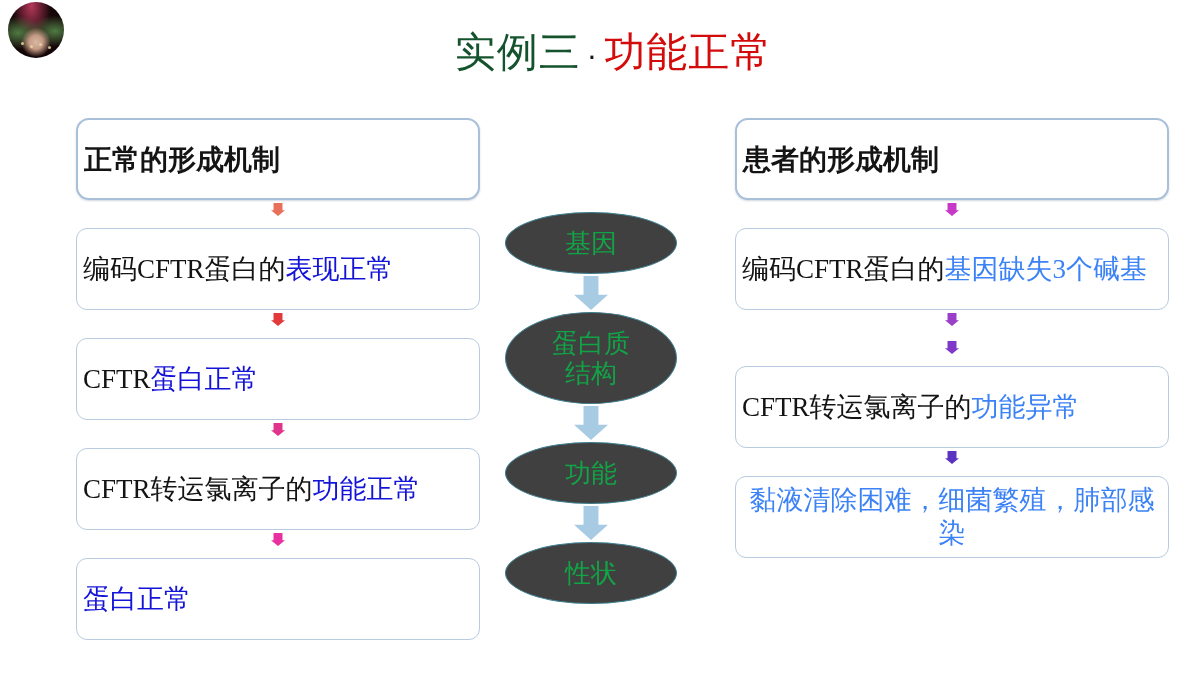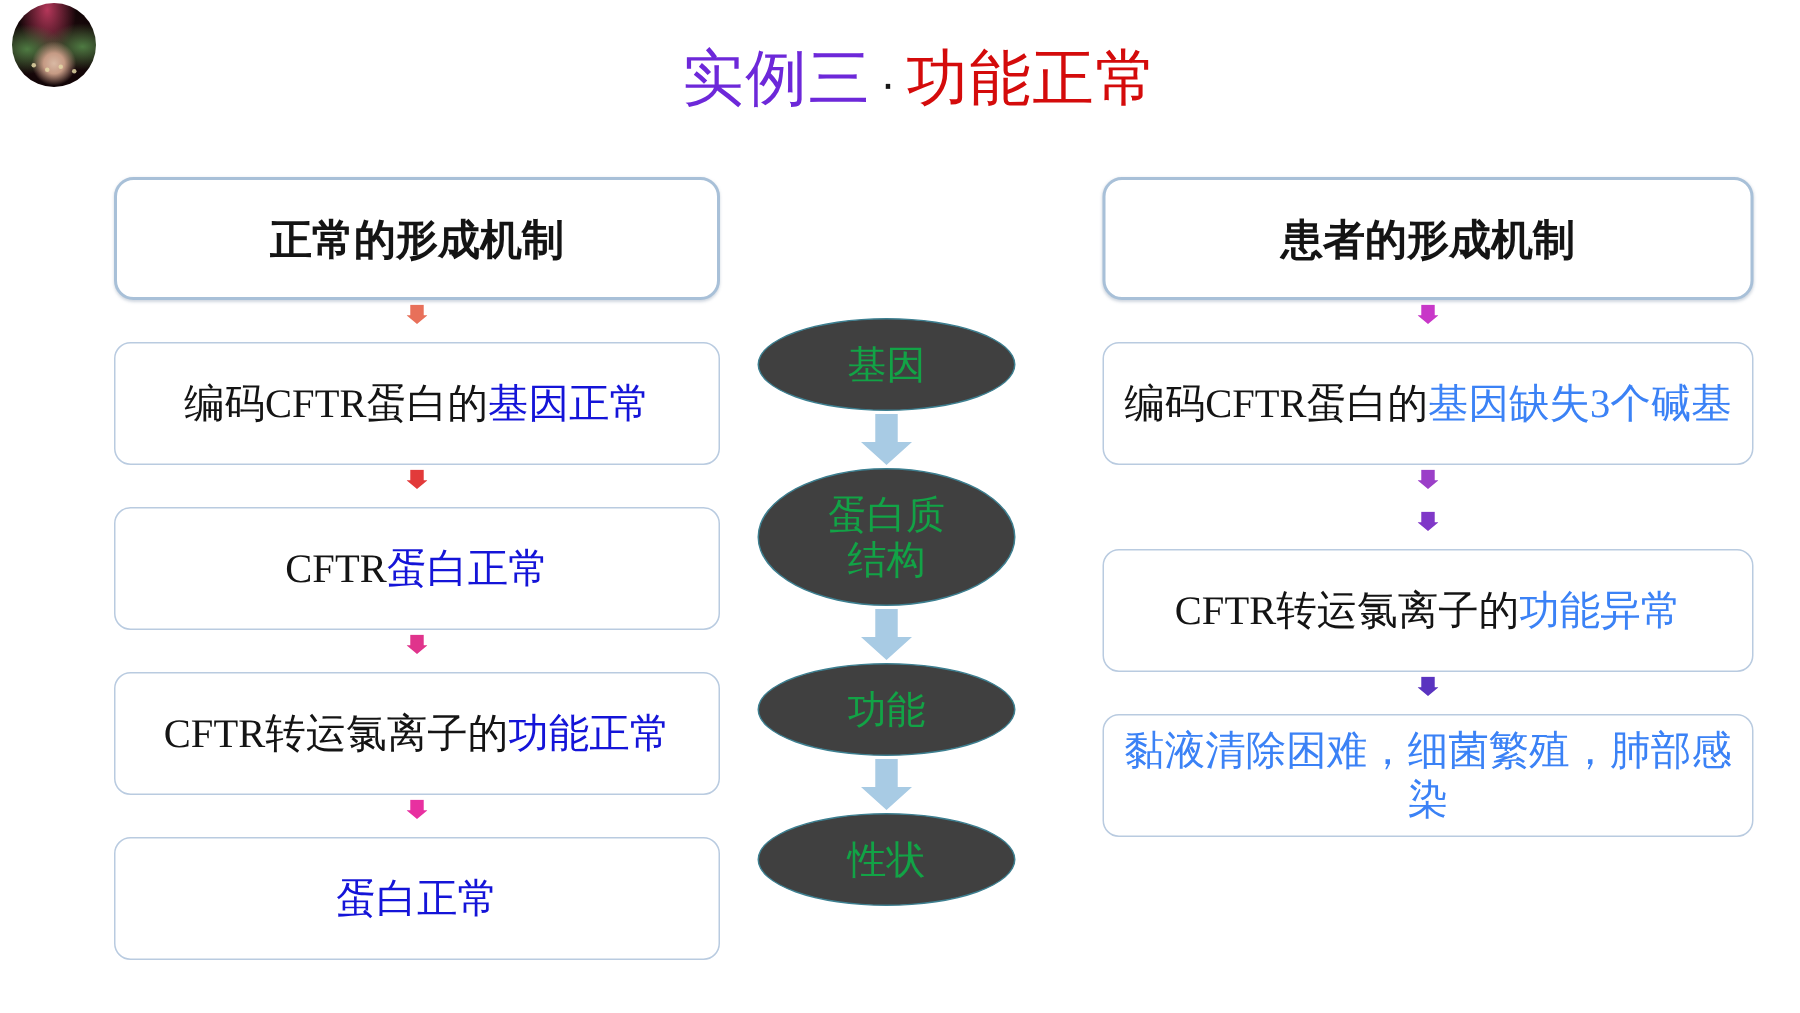--- a/index.html
+++ b/index.html
@@ -43,41 +43,41 @@
     position: absolute;
     left: 0;
     top: 26px;
     width: 1200px;
     text-align: center;
     font-size: 41px;
     line-height: 52px;
     letter-spacing: 1px;
     white-space: nowrap;
   }
-  #title .t-black { color: #6d28d9; margin-left: 27px; }
+  #title .t-black { color: #14532d; margin-left: 27px; }
   #title .t-dot   { color: #161616; font-size: 31px; padding: 0 6px; }
   #title .t-red   { color: #d40b0b; }
 
   
   .col {
     position: absolute;
     top: 118px;
   }
   #col-left  { left: 76px;  width: 404px; }
   #col-right { left: 735px; width: 434px; }
 
   
   .box {
     box-sizing: border-box;
     border: 1px solid #b9cbe0;
     border-radius: 11px;
     background: #ffffff;
     display: flex;
     align-items: center;
-    justify-content: center;
+    justify-content: flex-start;
     text-align: center;
     color: #141414;
     font-family: "Liberation Serif", "DejaVu Serif", serif;
     font-size: 27px;
     line-height: 33px;
     padding: 14px 6px;
   }
   .box.head {
     border: 2px solid #a8c0d8;
     border-radius: 13px;
@@ -174,21 +174,21 @@
     <span>正常的形成机制</span>
   </div>
 
   <div class="vgap">
     <span class="arrow-small" style="color:#e8705a">
         <i></i>
       </span>
   </div>
 
   <div class="box">
-    <span><span class="black">编码CFTR蛋白的</span><span class="blue">基因正常</span></span>
+    <span><span class="black">编码CFTR蛋白的</span><span class="blue">表现正常</span></span>
   </div>
 
   <div class="vgap">
     <span class="arrow-small" style="color:#e23a3a">
         <i></i>
       </span>
   </div>
 
   <div class="box">
     <span><span class="black">CFTR</span><span class="blue">蛋白正常</span></span>

